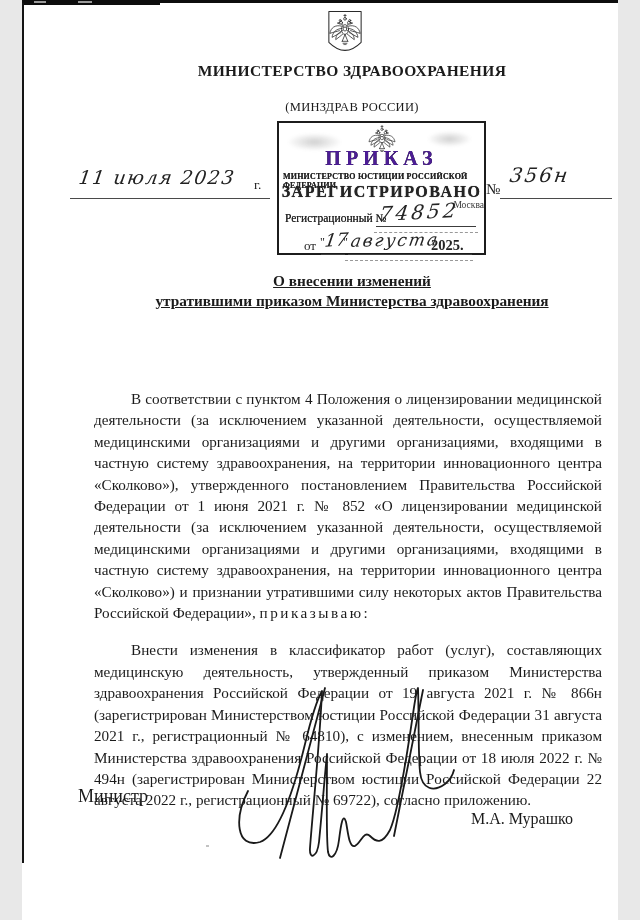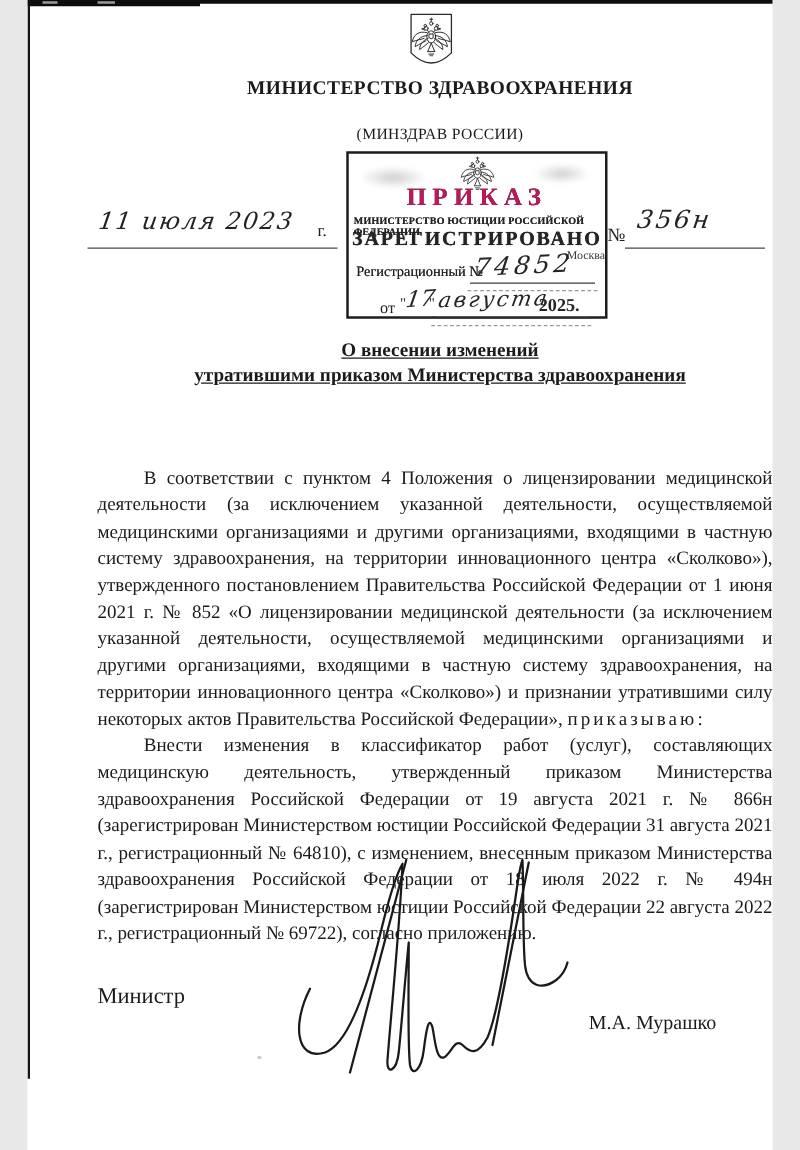--- a/index.html
+++ b/index.html
@@ -32,21 +32,21 @@
   .num-underline { position:absolute; left:478px; top:198px; width:112px; height:1px; background:#4a4a4a; }
 
   
   .stamp { position:absolute; left:255px; top:121px; width:205px; height:130px;
            border:2px solid #1c1c1c; }
   .stamp * { color:#242424; }
   .stamp-eagle { position:absolute; left:50%; top:2px; transform:translateX(-50%); }
   .smudge { position:absolute; border-radius:50%; filter:blur(1.5px); opacity:.4;
             background:radial-gradient(#8a8a8a, transparent 70%); }
   .doc-type { position:absolute; left:0; top:24px; width:100%; text-align:center;
-              font-weight:bold; font-size:20px; letter-spacing:5px; color:#be185d;
+              font-weight:bold; font-size:20px; letter-spacing:5px; color:#4c1d95;
               text-shadow:0 0 .5px #111; }
   .stamp-org { position:absolute; left:4px; top:49px; width:100%; text-align:left;
                font-weight:bold; font-size:8px; letter-spacing:.2px; text-shadow:0 0 .5px #333; }
   .stamp-registered { position:absolute; left:0; top:60px; width:100%; text-align:center;
                font-weight:bold; font-size:16px; letter-spacing:1.5px; text-shadow:0 0 .7px #222; z-index:2; }
   .doc-city { position:absolute; left:0; top:77px; width:100%; text-align:right;
               font-size:9.5px; color:#3a3a3a; z-index:1; }
   .stamp-reg-label { position:absolute; left:6px; top:89px; font-size:11.5px; font-weight:normal;
                      text-shadow:0 0 .4px #333; }
   .stamp-reg-value { position:absolute; left:101px; top:77px; font-size:20px; letter-spacing:3px;
@@ -59,21 +59,21 @@
   .stamp-q2 { position:absolute; left:64px; top:112px; font-size:12px; }
   .stamp-month { position:absolute; left:72px; top:107px; font-size:17px; letter-spacing:2px;
                  transform:skewX(-10deg) rotate(-1deg); }
   .stamp-year { position:absolute; left:152px; top:114px; font-size:14.5px; font-weight:600; }
 
   
   .title { position:absolute; left:30px; top:271px; width:600px; text-align:center;
            font-weight:bold; font-size:15.3px; line-height:19.6px;text-decoration:underline; }
   .body-text { position:absolute; left:56px; top:372px; width:540px;
                font-size:15.2px; line-height:21.4px; text-align:justify; }
-  .body-text p { margin:0; text-indent:37px; }
+  .body-text p { margin:16px; text-indent:37px; }
   .spaced { letter-spacing:2.5px; }
 
   
   .sig-label { position:absolute; left:56px; top:786px; font-size:18px; }
   .sig-name  { position:absolute; right:45px; top:786px; font-size:16px;margin-top:24px; }
   .sig-svg { position:absolute; left:0; top:0; pointer-events:none; }
 
   svg .stroke { fill:none; stroke:#2a2a2a; stroke-width:1.4; stroke-linecap:round; stroke-linejoin:round; }
   svg .sig { fill:none; stroke:#1a1a1a; stroke-width:1.8; stroke-linecap:round; stroke-linejoin:round; }
 </style>

